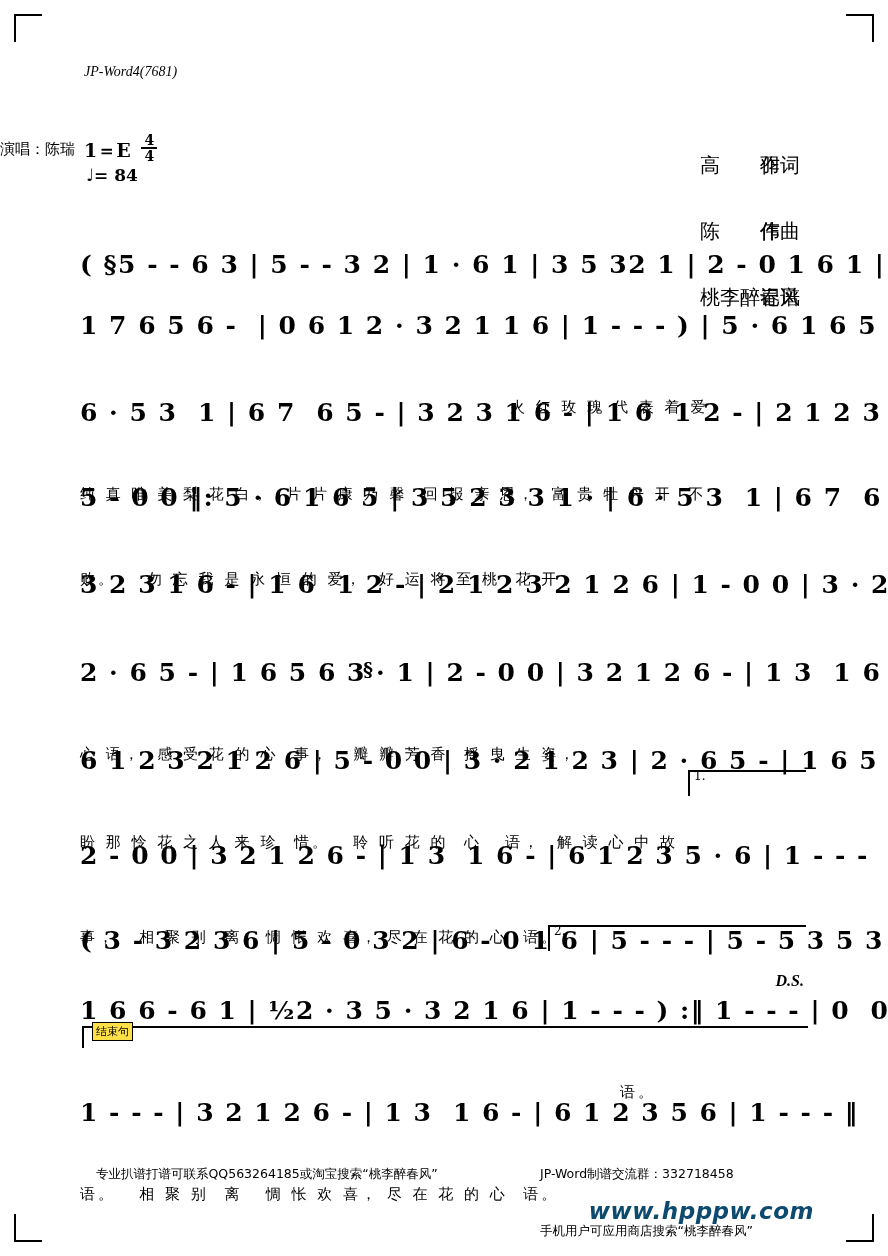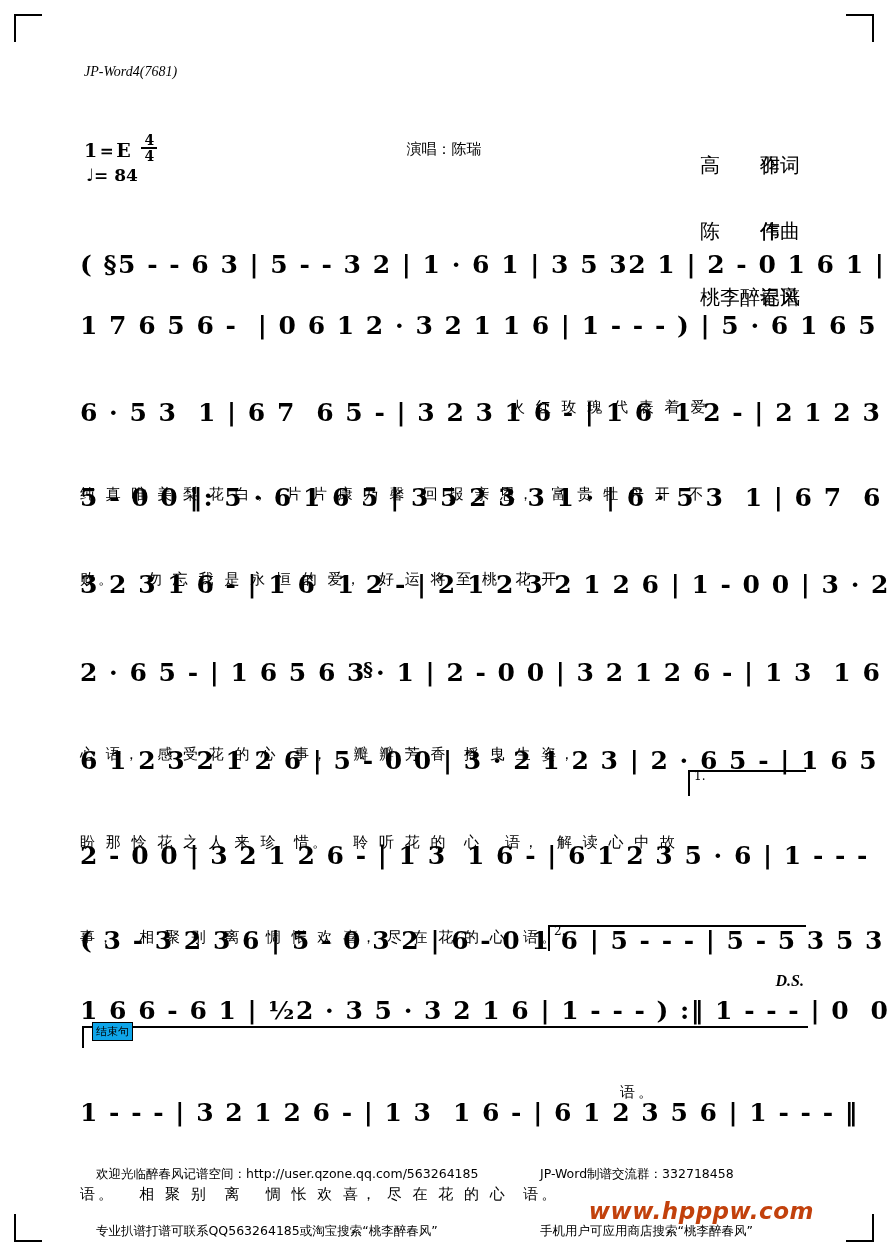--- a/index.html
+++ b/index.html
@@ -44,21 +44,21 @@
     text-align: center;
     font-family: "DejaVu Serif", serif;
     font-weight: bold;
     font-size: 42px;
     letter-spacing: 18px;
     text-indent: 18px;
   }
   .singer {
     position: absolute;
     left: 0; right: 0; top: 140px;
-    text-align: center;
+    text-align: left;
     font-family: "DejaVu Sans", sans-serif;
     font-size: 15px;
   }
   .credits {
     position: absolute;
     right: 88px; top: 110px;
     font-family: Liberation Sans, sans-serif;
     font-size: 20px;
     line-height: 22px;
     text-align: left;
@@ -127,21 +127,21 @@
     position: absolute;
     background: #000;
     width: 2px;
   }
   .boxlbl {
     position: absolute;
     font-family: "DejaVu Sans", sans-serif;
     font-size: 11px;
     border: 1.5px solid #000;
     padding: 1px 3px;
-    background: #0ea5e9;
+    background: #fde047;
   }
   .smalllbl {
     position: absolute;
     font-family: "DejaVu Serif", serif;
     font-size: 13px;
   }
   .ds {
     position: absolute;
     right: 84px;
     font-family: "Liberation Serif", serif;
@@ -159,21 +159,21 @@
   }
   .footer.left { left: 96px; top: 1126px; }
   .footer.right { left: 540px; top: 1126px; }
   .wm {
     position: absolute;
     right: 74px; bottom: 32px;
     font-family: "DejaVu Sans", sans-serif;
     font-weight: bold;
     font-style: italic;
     font-size: 23px;
-    color: #c2410c;
+    color: #0c4a6e;
     letter-spacing: 0.5px;
   }
 </style>
 </head>
 <body>
 
 <div class="sheet">
 
   <div class="corner tl"></div>
   <div class="corner tr"></div>
@@ -266,21 +266,20 @@
 
   <div class="rule" style="left:82px; top:1026px; width:726px;"></div>
   <div class="vrule" style="left:82px; top:1026px; height:22px;"></div>
   <div class="boxlbl" style="left:92px; top:1022px;">结束句</div>
 
   <div class="smalllbl" style="left:460px; top:930px; font-size:14px;">⌒</div>
 
   <div class="ds" style="top:972px;">D.S.</div>
 
   <div class="footer left">
-    <div>欢迎光临醉春风记谱空间：http://user.qzone.qq.com/563264185</div>
     <div>专业扒谱打谱可联系QQ563264185或淘宝搜索“桃李醉春风”</div>
   </div>
   <div class="footer right">
     <div>JP-Word制谱交流群：332718458</div>
     <div>手机用户可应用商店搜索“桃李醉春风”</div>
   </div>
 
   <div class="wm">www.hpppw.com</div>
 </div>
 

